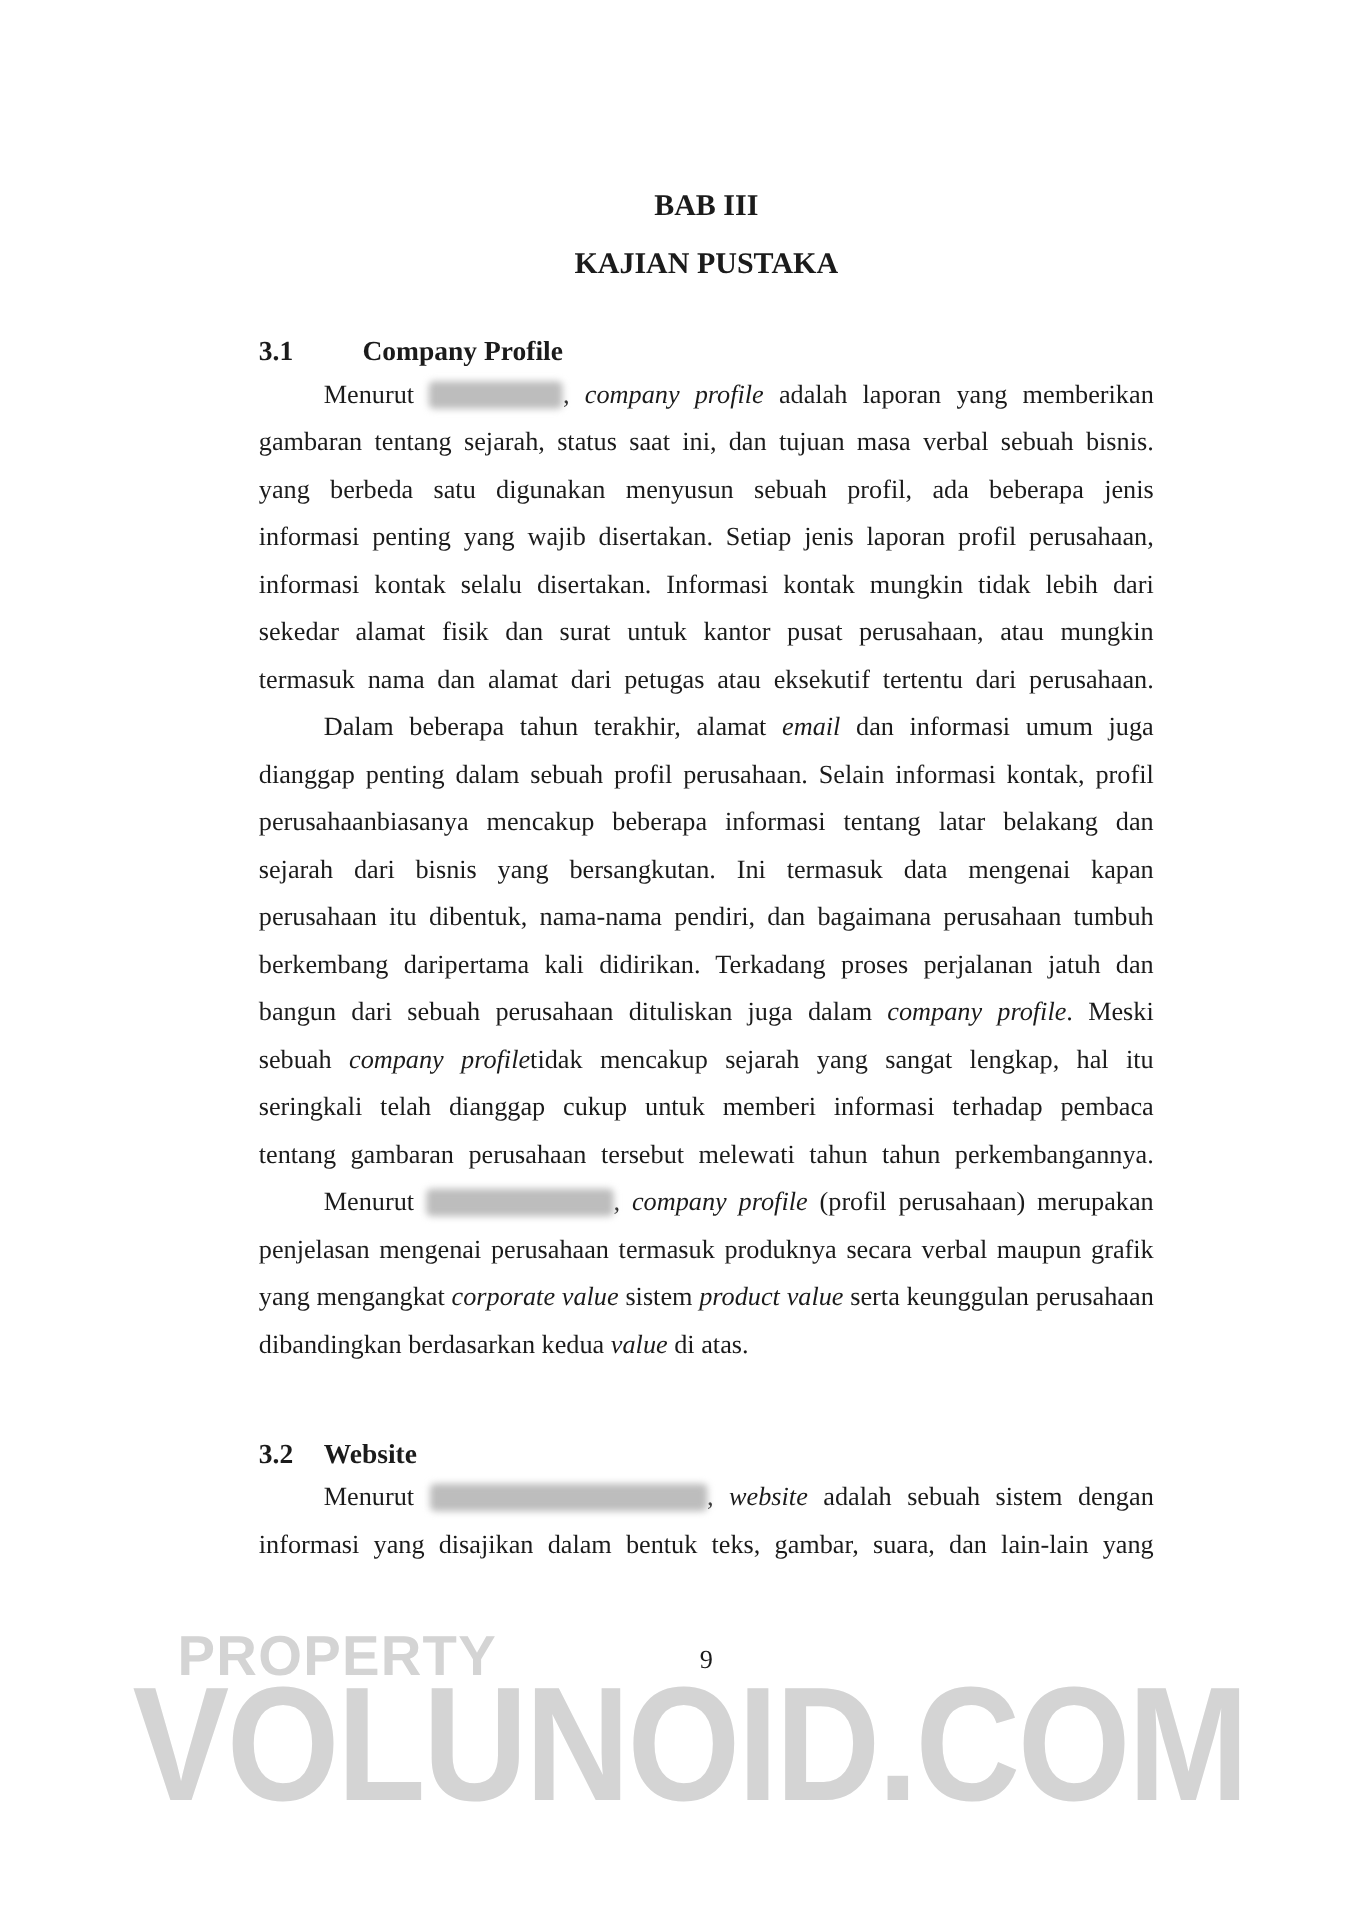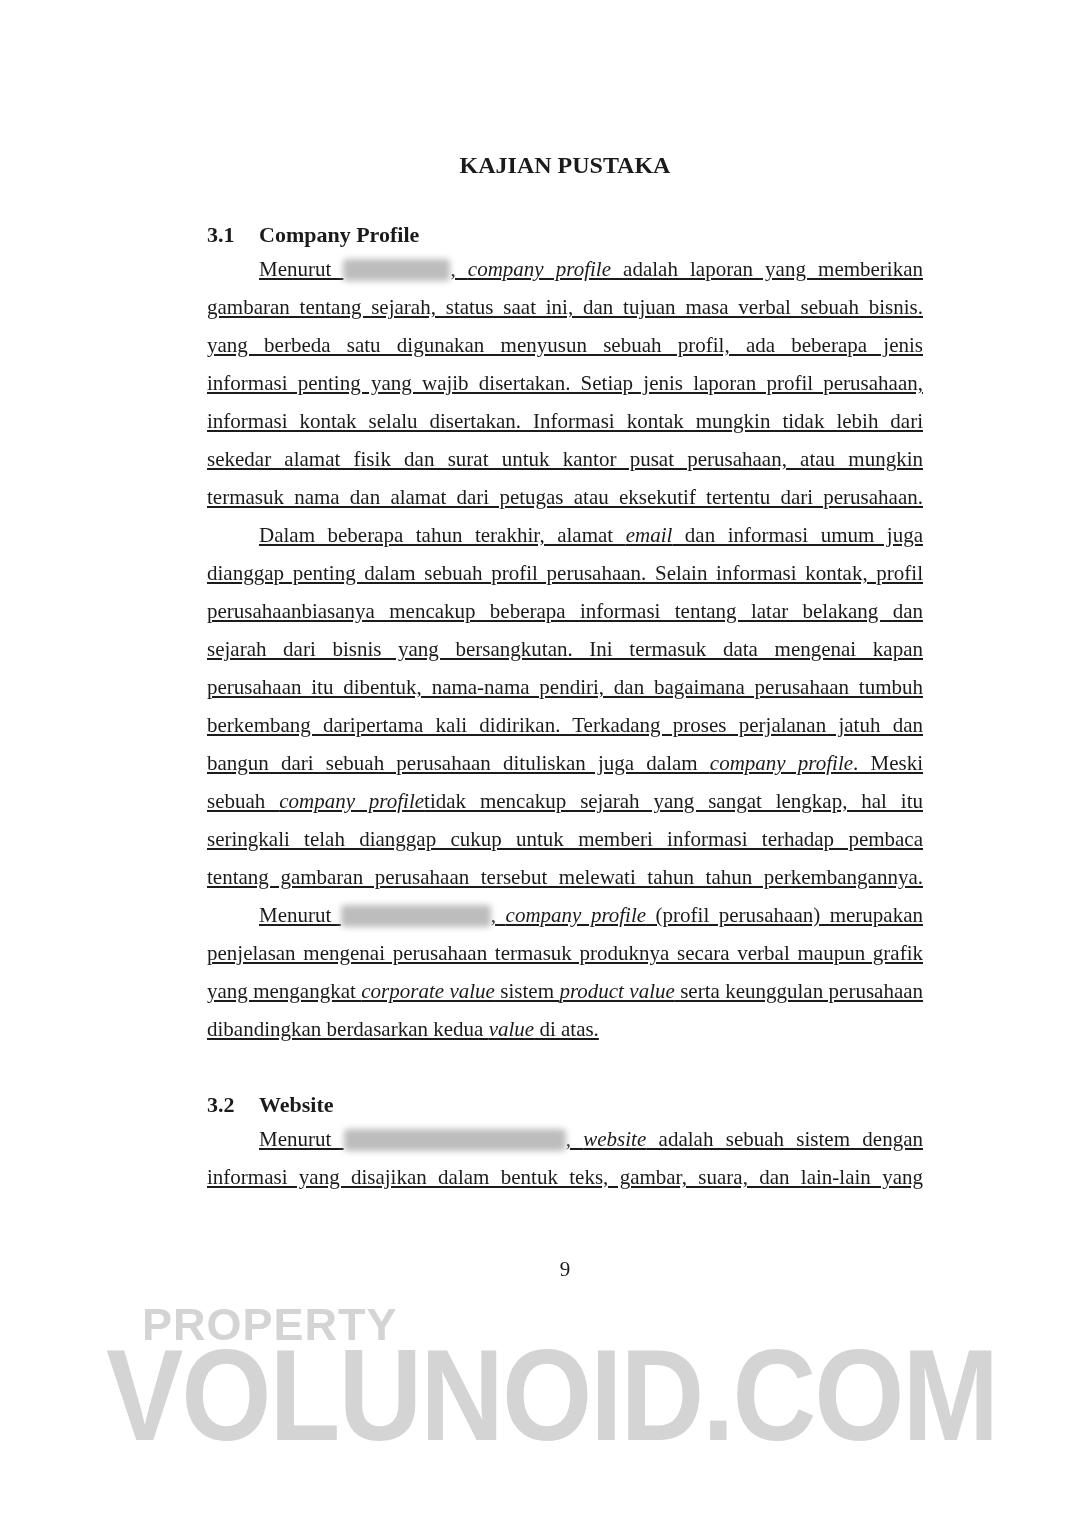--- a/index.html
+++ b/index.html
@@ -55,29 +55,28 @@
     font-size:24px;
     line-height:46px;
   }
   .section-heading{
     display:flex;
     font-weight:bold;
     font-size:22px;
     line-height:30px;
   }
   .section-heading .num{flex:0 0 52px;}
-  .section:first-child .section-heading{margin-top:32px;}
-  .section + .section .section-heading{margin-top:42px;}
+  .section:first-child .section-heading{margin-top:32px;gap:31px;}
+  .section + .section .section-heading{margin-top:54px;}
   .paragraph{margin:0;}
   .line{
     font-size:21px;
     line-height:38px;
     text-align:justify;
     text-align-last:justify;
-    text-decoration:underline;
   }
   .line.noj{text-align-last:left;}
   .line.ind{padding-left:52px;}
   .it{font-style:italic;}
   .redact{
     display:inline-block;
     height:22px;
     background:var(--redact);
     border-radius:4px;
     filter:blur(3px);
@@ -94,20 +93,21 @@
 <body>
 
 <div class="page">
 
   <div class="wm wm-property">PROPERTY</div>
 
   <div class="wm wm-site">VOLUNOID.COM</div>
 
   <div class="content">
     <div class="chapter-title">
+      <div>BAB III</div>
       <div>KAJIAN PUSTAKA</div>
     </div>
 
     <div id="doc-body">
         <div class="section">
           <div class="section-heading">
             <span class="num">3.1</span>
             <span>Company Profile</span>
           </div>
           <div class="paragraph">

